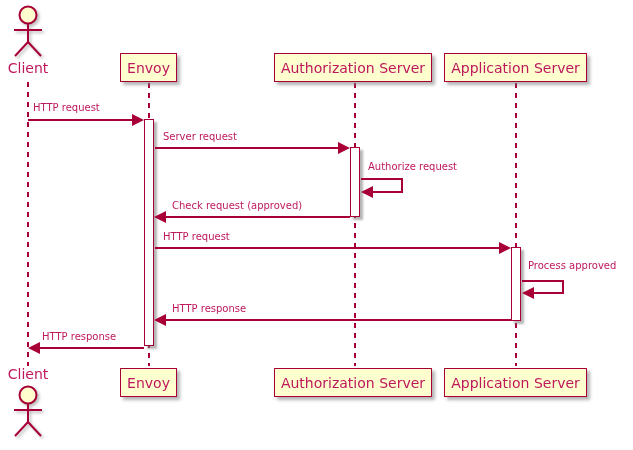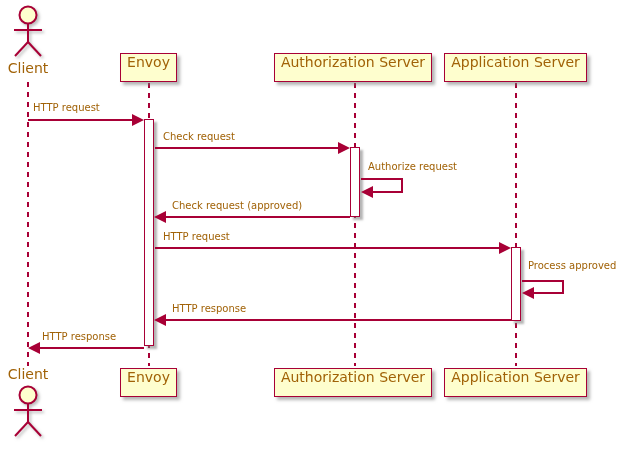--- a/index.html
+++ b/index.html
@@ -1,29 +1,29 @@
 <!DOCTYPE html>
 <html><head>
 <meta charset="utf-8">
 <style>
   html,body{margin:0;padding:0;background:#ffffff;}
   .canvas{
     position:relative;width:633px;height:450px;background:#ffffff;overflow:hidden;
-    font-family:"DejaVu Sans","Liberation Sans",sans-serif;color:#a16207;
+    font-family:"DejaVu Sans","Liberation Sans",sans-serif;color:#be185d;
   }
   
   .lifeline{
     position:absolute;width:2px;
     background:repeating-linear-gradient(to bottom,#A80036 0 5px,transparent 5px 10px);
   }
   
   .pbox{
     position:absolute;height:27px;background:#FEFECE;border:1.5px solid #A80036;
     box-shadow:3px 3px 3px rgba(120,120,120,.55);
-    display:flex;justify-content:center;
+    display:flex;align-items:center;justify-content:center;
     font-size:14px;white-space:nowrap;
   }
   
   .activation{
     position:absolute;width:8px;background:#ffffff;border:1.5px solid #A80036;
     box-shadow:2.5px 2.5px 2px rgba(120,120,120,.55);
   }
   
   .mline{position:absolute;height:2px;background:#A80036;}
   .vline{position:absolute;width:2px;background:#A80036;}
@@ -63,21 +63,21 @@
   </div>
 
   <div class="activation" style="left:144px;top:119px;height:225px;"></div>
   <div class="activation" style="left:350px;top:147px;height:68px;"></div>
   <div class="activation" style="left:511px;top:247px;height:72px;"></div>
 
   <div class="mlabel" style="left:33px;top:100px;">HTTP request</div>
   <div class="mline" style="left:28px;top:119px;width:105px;"></div>
   <div class="arr-r" style="left:132px;top:114px;"></div>
 
-  <div class="mlabel" style="left:163px;top:129px;">Check request</div>
+  <div class="mlabel" style="left:163px;top:129px;">Server request</div>
   <div class="mline" style="left:155px;top:147px;width:184px;"></div>
   <div class="arr-r" style="left:338px;top:142px;"></div>
 
   <div class="mlabel" style="left:368px;top:159px;">Authorize request</div>
   <div class="mline" style="left:361px;top:178px;width:42px;"></div>
   <div class="vline" style="left:401px;top:178px;height:15px;"></div>
   <div class="mline" style="left:373px;top:191px;width:30px;"></div>
   <div class="arr-l" style="left:361px;top:186px;"></div>
 
   <div class="mlabel" style="left:172px;top:198px;">Check request (approved)</div>

